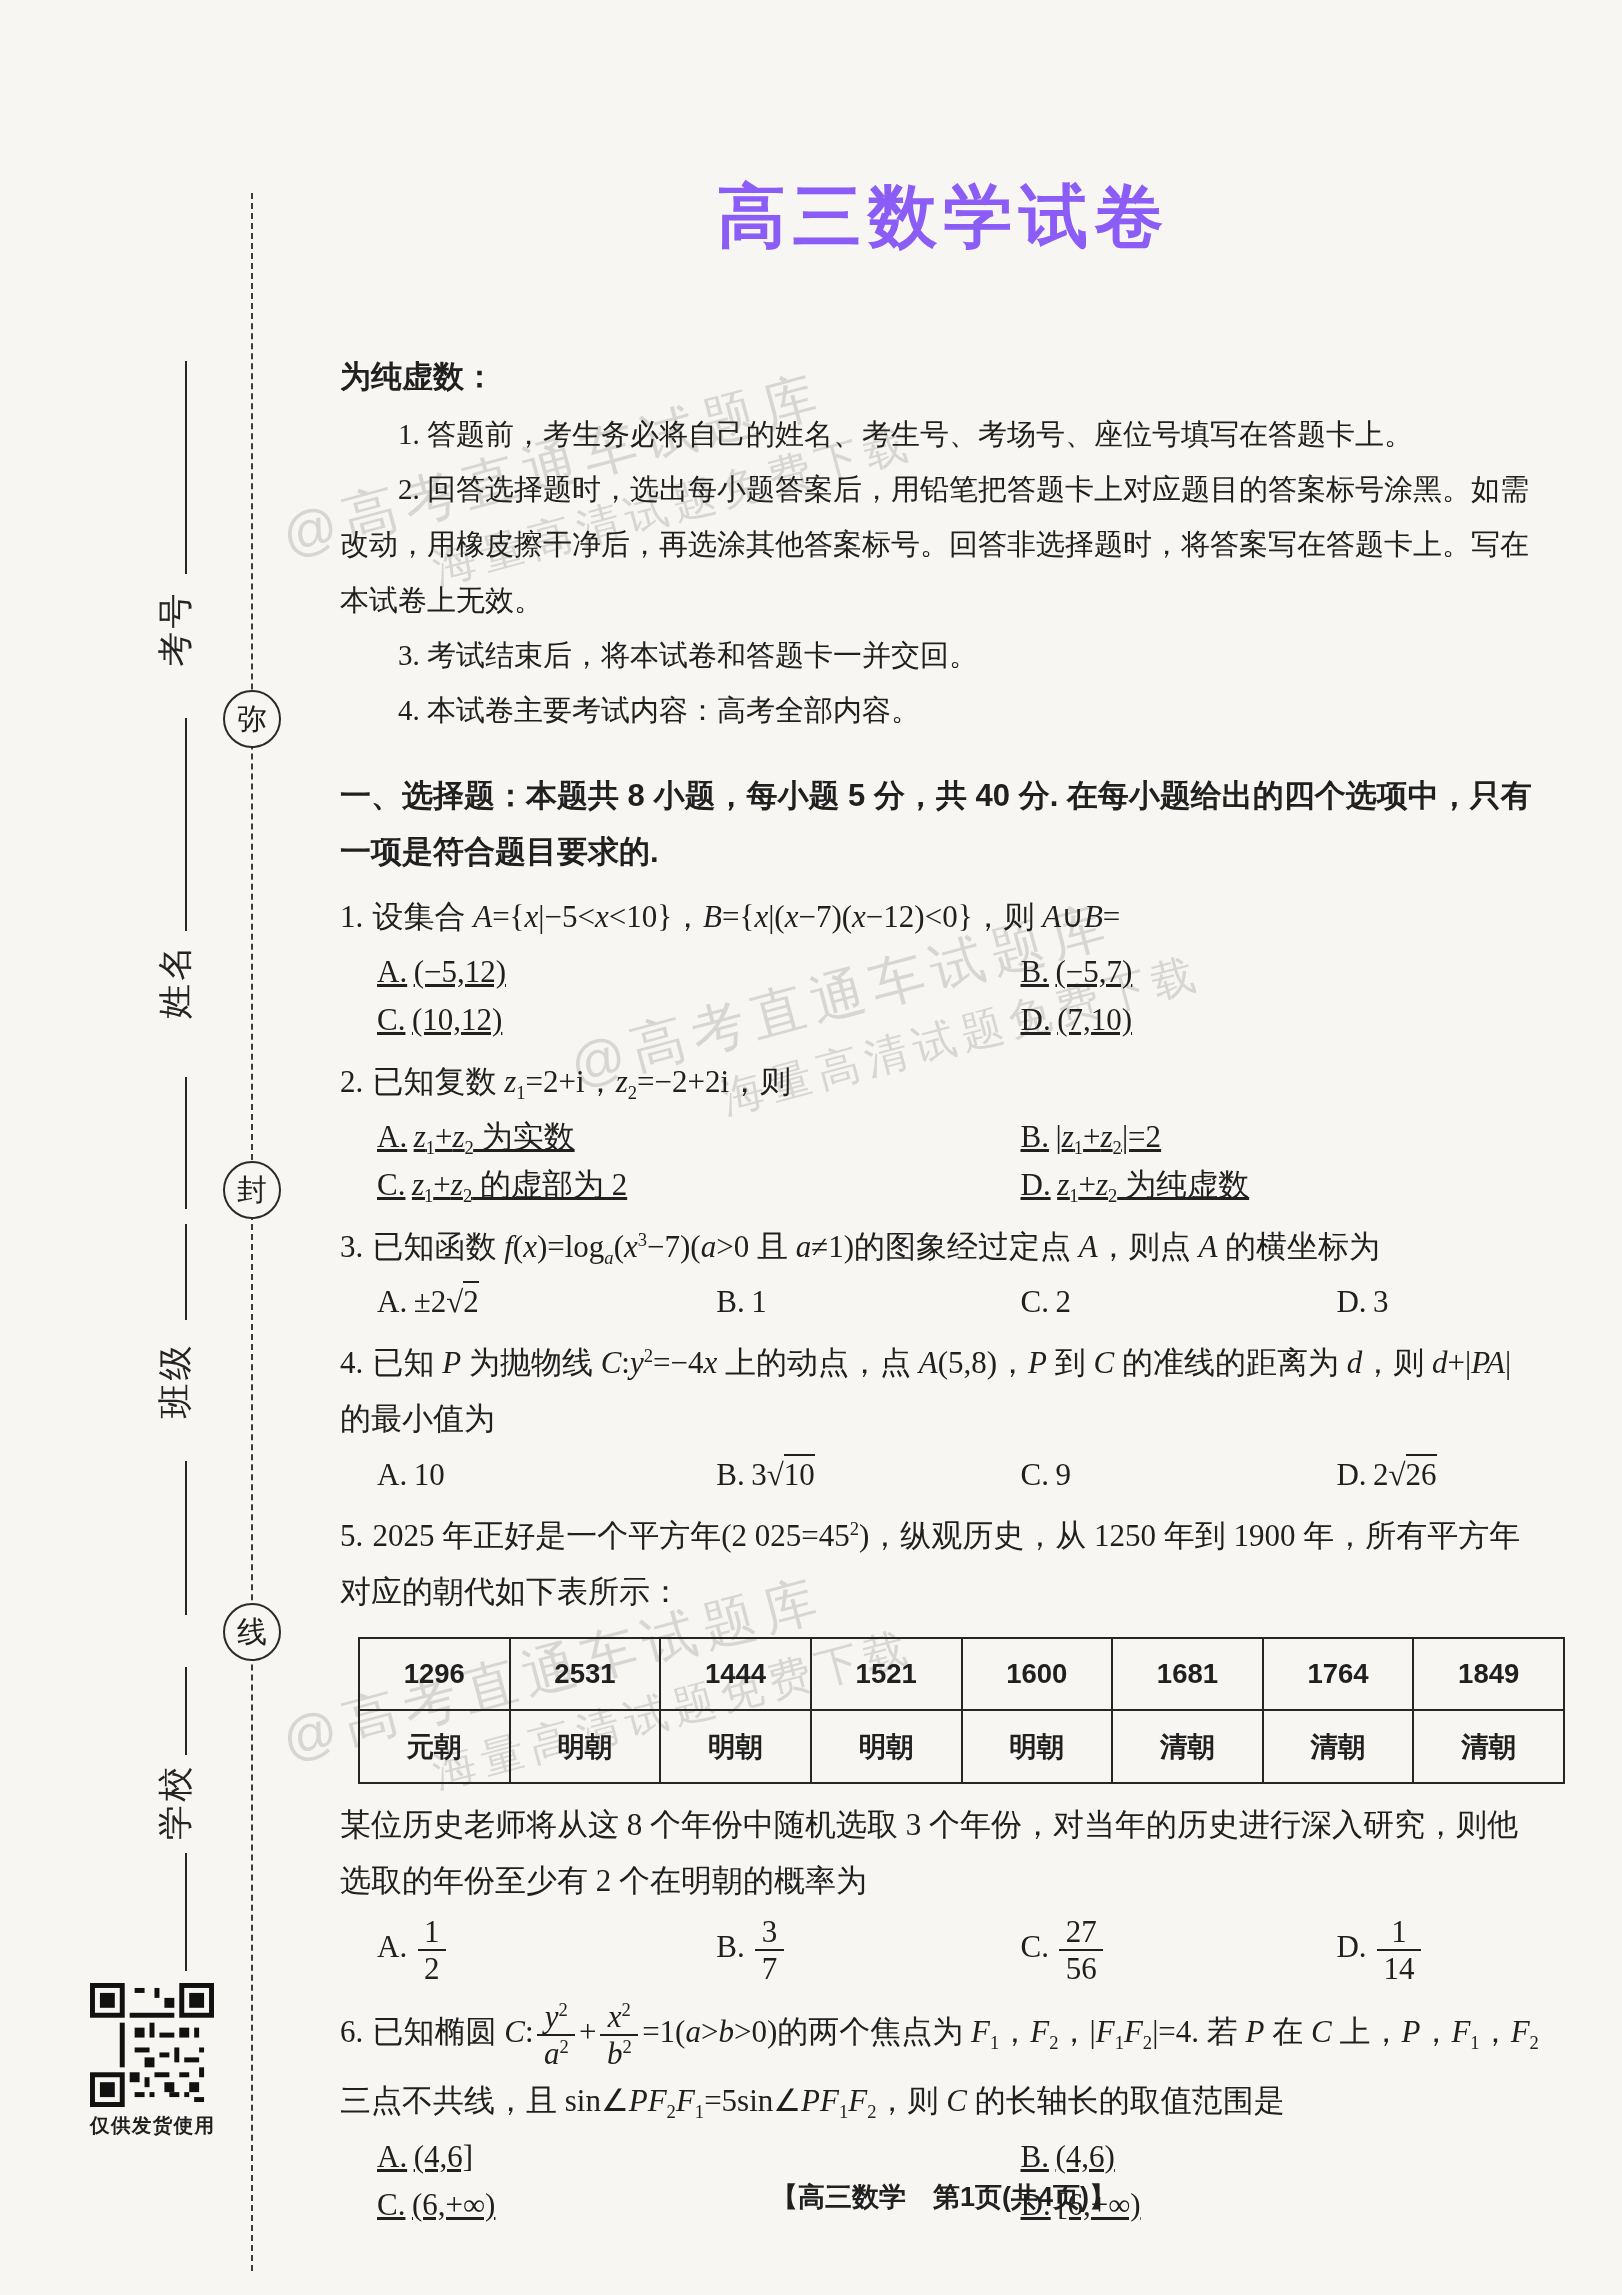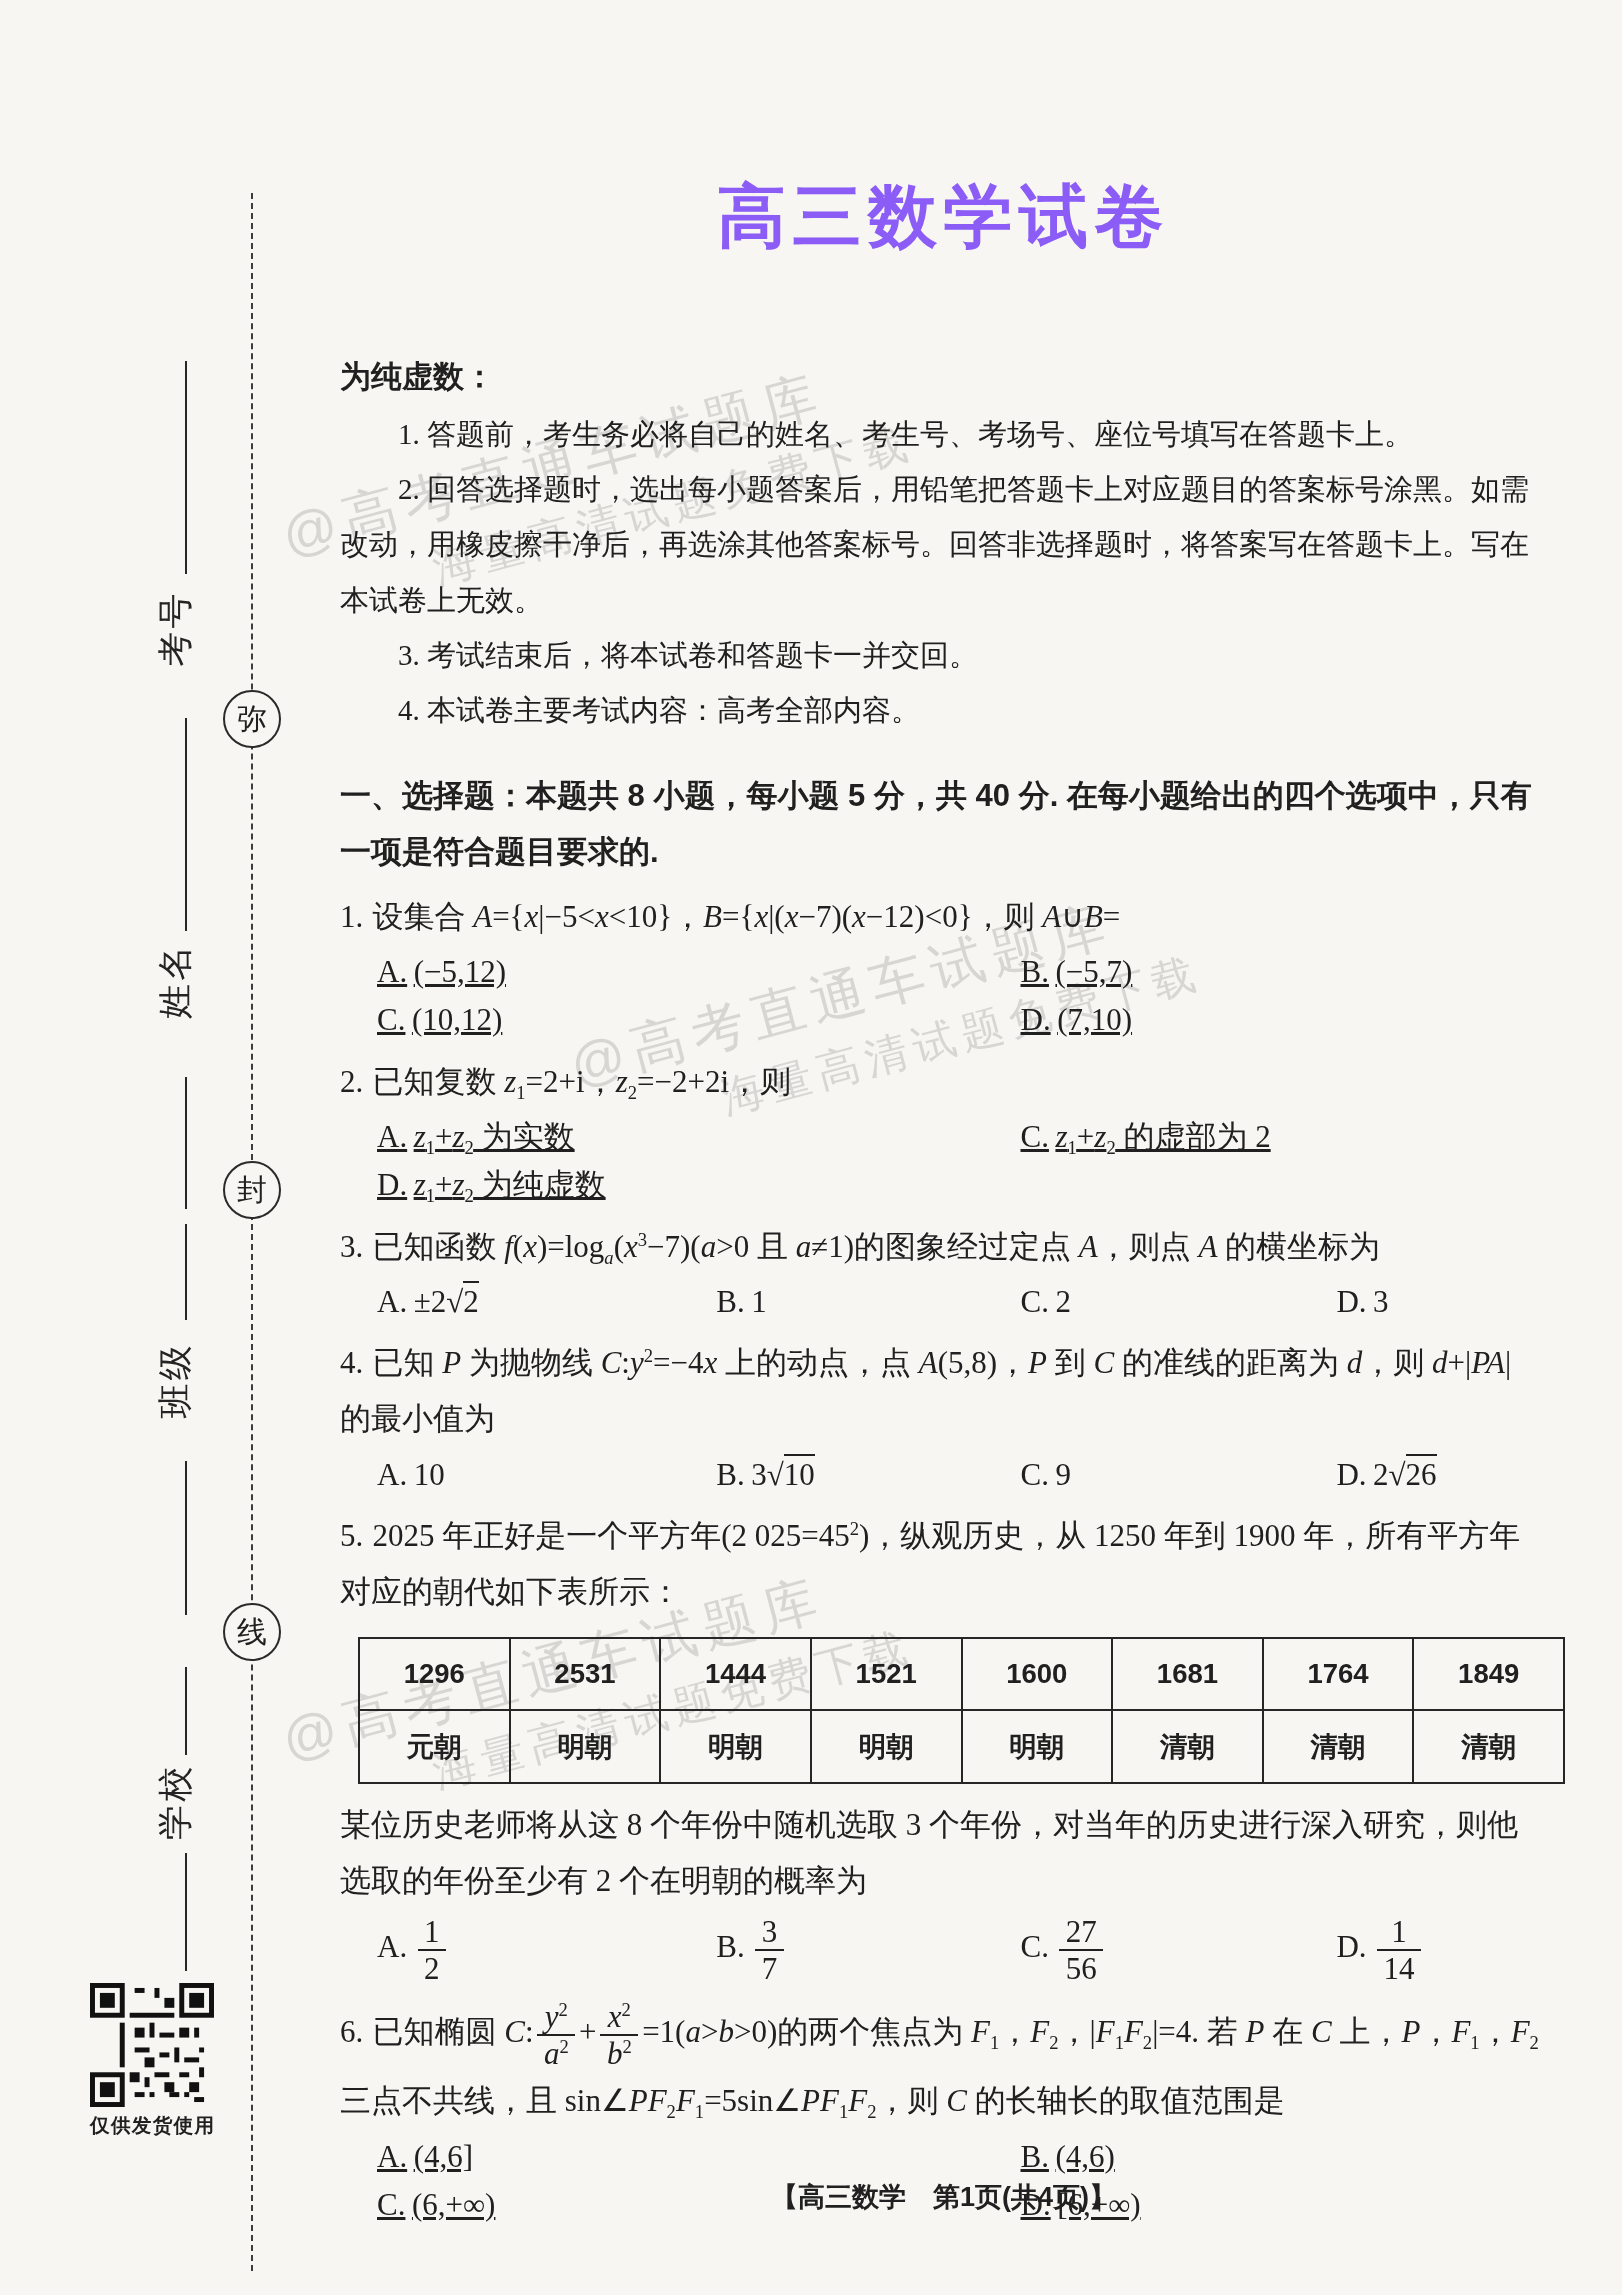--- a/index.html
+++ b/index.html
@@ -205,20 +205,21 @@
         <span class="opt"><span class="optlabel">B.</span><span>(−5,7)</span></span>
         <span class="opt"><span class="optlabel">C.</span><span>(10,12)</span></span>
         <span class="opt"><span class="optlabel">D.</span><span>(7,10)</span></span>
       </div>
     </div>
 
     <div class="question">
       <p class="stem"><span class="qnum">2.</span><span>已知复数 <i>z</i><sub>1</sub>=2+i，<i>z</i><sub>2</sub>=−2+2i，则</span></p>
       <div class="options cols2">
         <span class="opt"><span class="optlabel">A.</span><span><i>z</i><sub>1</sub>+<i>z</i><sub>2</sub> 为实数</span></span>
+        <span class="opt"><span class="optlabel">B.</span><span>|<i>z</i><sub>1</sub>+<i>z</i><sub>2</sub>|=2</span></span>
         <span class="opt"><span class="optlabel">C.</span><span><i>z</i><sub>1</sub>+<i>z</i><sub>2</sub> 的虚部为 2</span></span>
         <span class="opt"><span class="optlabel">D.</span><span><i>z</i><sub>1</sub>+<i>z</i><sub>2</sub> 为纯虚数</span></span>
       </div>
     </div>
 
     <div class="question">
       <p class="stem"><span class="qnum">3.</span><span>已知函数 <i>f</i>(<i>x</i>)=log<sub><i>a</i></sub>(<i>x</i><sup>3</sup>−7)(<i>a</i>&gt;0 且 <i>a</i>≠1)的图象经过定点 <i>A</i>，则点 <i>A</i> 的横坐标为</span></p>
       <div class="options cols4">
         <span class="opt"><span class="optlabel">A.</span><span>±2<span class="sqrt">√<span class="ol">2</span></span></span></span>
         <span class="opt"><span class="optlabel">B.</span><span>1</span></span>

